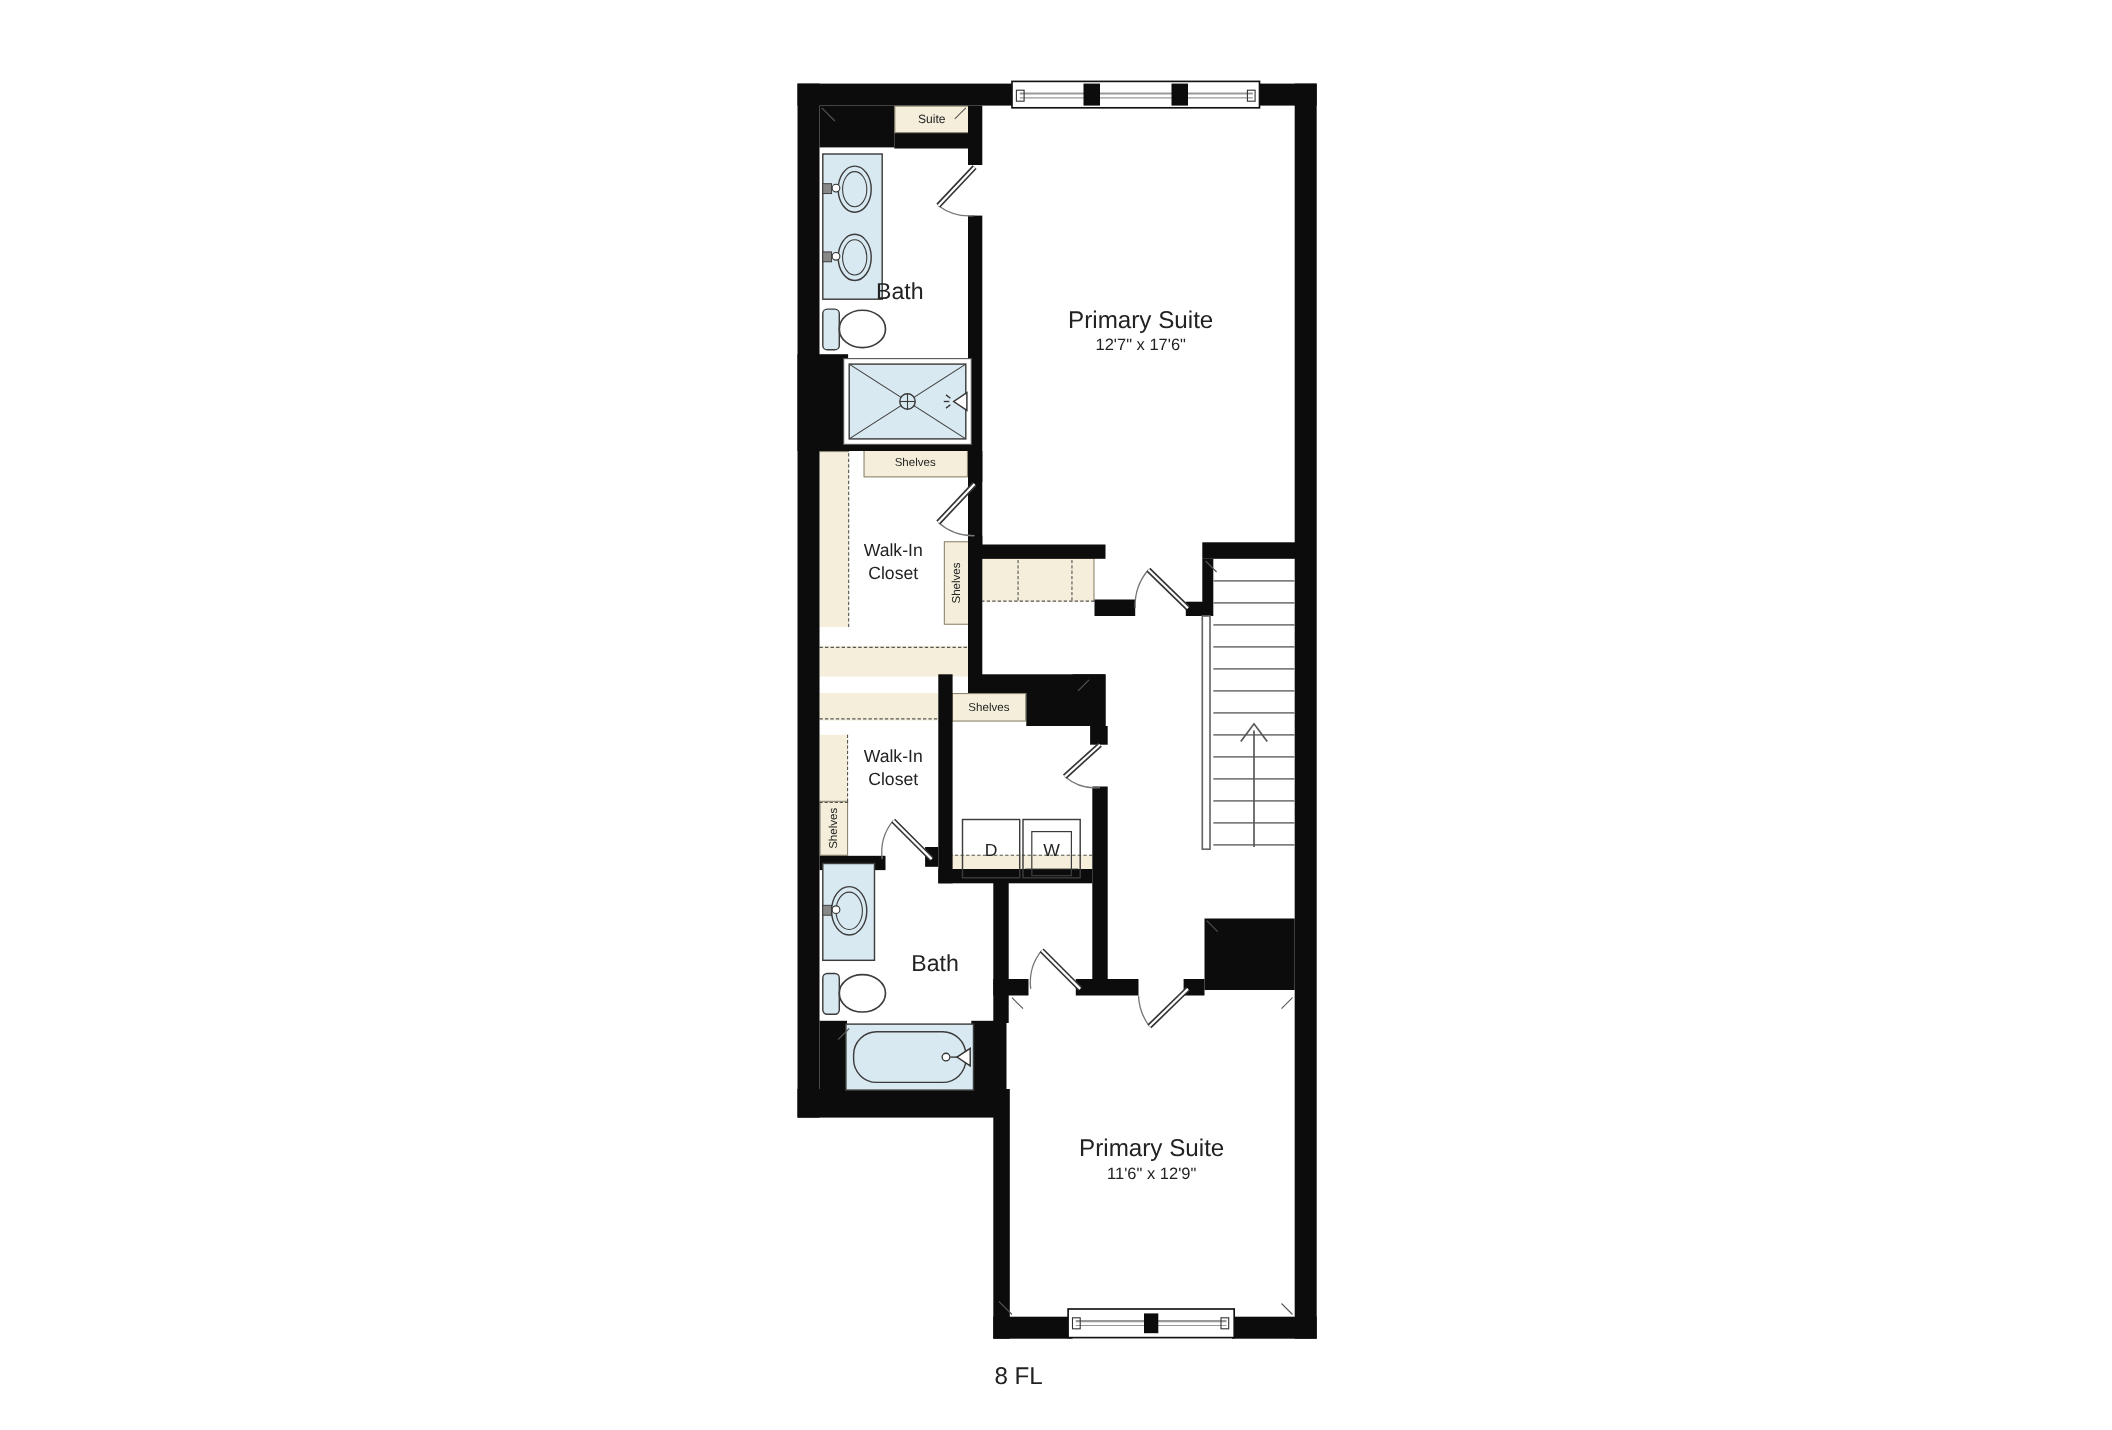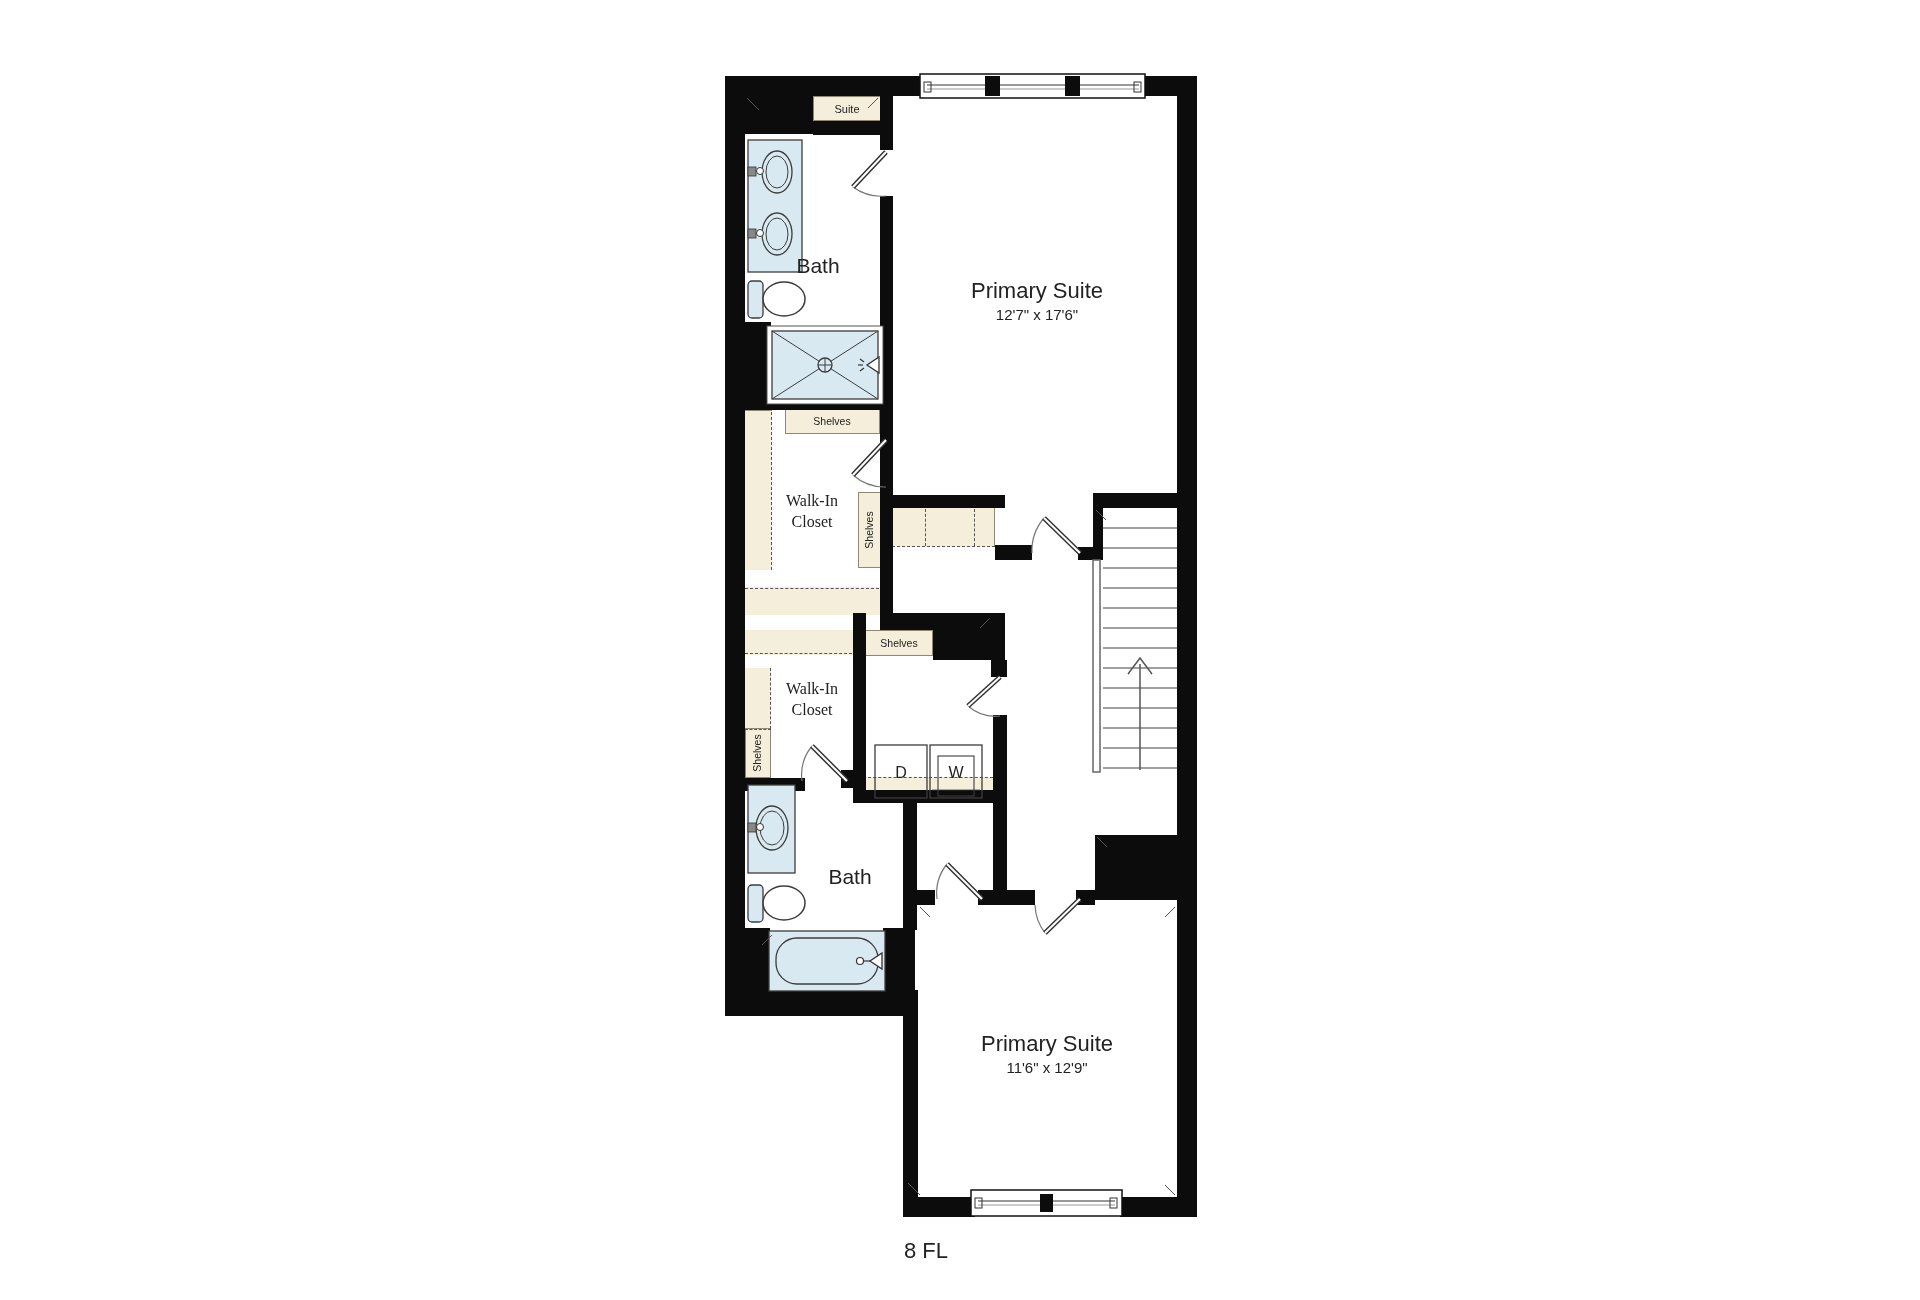--- a/index.html
+++ b/index.html
@@ -4,21 +4,21 @@
 <style>
   html,body{margin:0;padding:0;background:#ffffff;}
   #canvas{position:relative;width:1920px;height:1300px;background:#ffffff;overflow:hidden;
           font-family:"Liberation Sans",sans-serif;}
   .wall{position:absolute;background:#0c0c0c;}
   .cream{position:absolute;background:#f5eedb;border:1px solid #8d8873;box-sizing:border-box;}
   .creamplain{position:absolute;background:#f5eedb;box-sizing:border-box;}
   .dashv{position:absolute;width:0;border-left:1px dashed #555;}
   .dashh{position:absolute;height:0;border-top:1px dashed #555;}
   .lbl{position:absolute;color:#222;transform:translate(-50%,-50%);white-space:nowrap;text-align:center;}
-  .lbl.wrap{white-space:normal;font-family:Liberation Serif, serif;}
+  .lbl.wrap{white-space:normal;}
   svg{position:absolute;left:0;top:0;pointer-events:none;}
 </style>
 </head>
 <body>
 
 <div id="canvas">
 
   <div class="cream" style="left:813px;top:96px;width:68px;height:25px;"></div>
   <div class="cream" style="left:785px;top:408px;width:95px;height:26px;"></div>
   <div class="creamplain" style="left:745px;top:410px;width:27px;height:160px;border-top:1px solid #8d8873;"></div>

